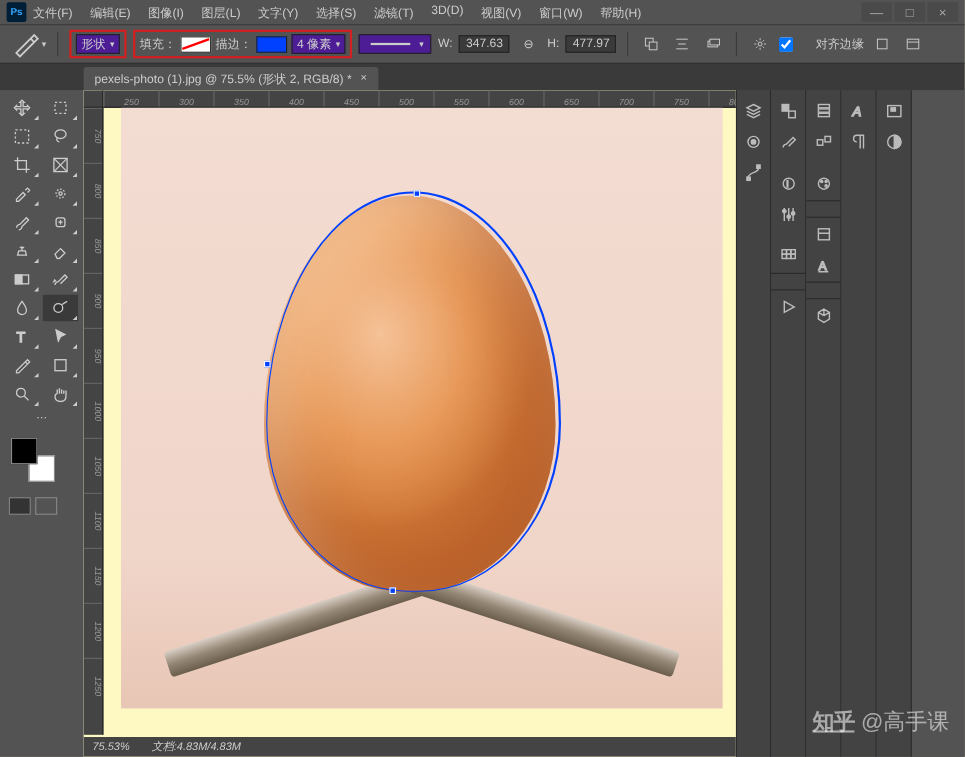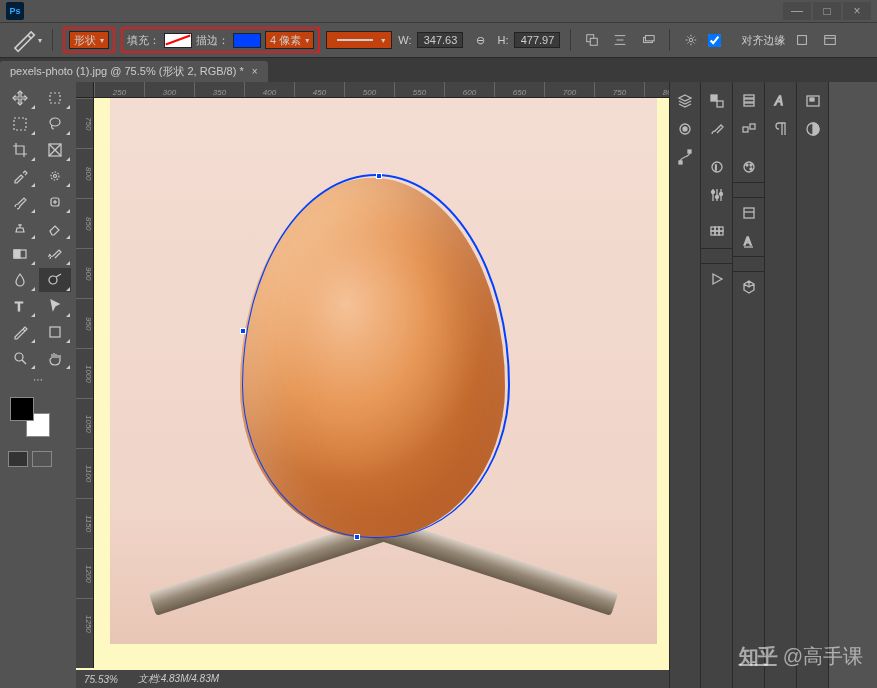--- a/index.html
+++ b/index.html
@@ -10,36 +10,36 @@
   .ps-logo { width: 18px; height: 18px; background: #001e36; color: #31a8ff; font-size: 9px; font-weight: bold; display: flex; align-items: center; justify-content: center; border-radius: 2px; margin-right: 0; }
   .menubar { display: flex; gap: 4px; }
   .menu-item { padding: 2px 6px; cursor: default; }
   .window-controls { margin-left: auto; display: flex; gap: 2px; }
   .win-btn { width: 28px; height: 18px; background: #4a4a4a; display: flex; align-items: center; justify-content: center; color: #aaa; font-size: 12px; }
   
   
   .optionsbar { height: 36px; background: #535353; border-top: 1px solid #3a3a3a; border-bottom: 1px solid #2a2a2a; display: flex; align-items: center; padding: 0 10px; gap: 6px; position: relative; }
   .tool-preset { width: 32px; height: 22px; display: flex; align-items: center; justify-content: center; }
   .red-box { border: 2px solid #d32020; padding: 1px 4px; display: flex; align-items: center; gap: 4px; height: 26px; }
-  .dropdown { background: #c2410c; border: 1px solid #222; height: 18px; display: flex; align-items: center; padding: 0 4px; gap: 4px; font-size: 11px; }
+  .dropdown { background: #4c1d95; border: 1px solid #222; height: 18px; display: flex; align-items: center; padding: 0 4px; gap: 4px; font-size: 11px; }
   .dropdown .arrow { font-size: 8px; }
   .label { font-size: 11px; color: #ccc; text-align: right; }
   .swatch { width: 28px; height: 15px; border: 1px solid #222; position: relative; }
   .swatch-none { background: #fff; }
   .swatch-none::after { content: ''; position: absolute; width: 100%; height: 2px; background: red; top: 50%; left: 0; transform: translateY(-50%) rotate(-20deg); }
   .swatch-blue { background: #0040ff; }
   .stroke-line { width: 36px; height: 2px; background: #ccc; margin: 0 4px; }
   .field-label { font-size: 11px; color: #ccc; }
   .field-val { background: #3a3a3a; border: 1px solid #222; padding: 1px 4px; min-width: 46px; text-align: center; font-size: 11px; }
   .divider { width: 1px; height: 22px; background: #3a3a3a; margin: 0 4px; }
   .icon-btn { width: 22px; height: 22px; display: flex; align-items: center; justify-content: center; cursor: default; }
   .icon-btn svg { width: 14px; height: 14px; }
   
   
-  .doc-tabs { height: 24px; background: #3a3a3a; display: flex; align-items: flex-end; }
+  .doc-tabs { height: 24px; background: #3a3a3a; display: flex; align-items: flex-end; padding-left: 76px; }
   .doc-tab { background: #535353; padding: 3px 10px; font-size: 11px; display: flex; align-items: center; gap: 8px; border-top-left-radius: 3px; border-top-right-radius: 3px; }
   .close-x { font-size: 10px; cursor: default; }
   
   
   .workspace { position: absolute; top: 82px; left: 0; right: 0; bottom: 0; display: flex; }
   
   
   .toolbox { width: 76px; background: #535353; padding: 4px; display: flex; flex-direction: column; }
   .tool-grid { display: grid; grid-template-columns: 1fr 1fr; gap: 2px; }
   .tool { width: 32px; height: 24px; display: flex; align-items: center; justify-content: center; position: relative; cursor: default; }
@@ -81,20 +81,33 @@
   .right-blank { flex: 1; background: #535353; }
   
   .watermark { position: absolute; bottom: 18px; right: 14px; font-size: 20px; color: rgba(255,255,255,0.55); font-weight: normal; display: flex; align-items: center; gap: 6px; pointer-events: none; }
   .zhihu-logo { font-weight: bold; letter-spacing: -1px; text-decoration: underline; }
 </style>
 </head>
 <body>
 
 <div class="titlebar">
   <div class="ps-logo">Ps</div>
+  <div class="menubar">
+    <div class="menu-item">文件(F)</div>
+    <div class="menu-item">编辑(E)</div>
+    <div class="menu-item">图像(I)</div>
+    <div class="menu-item">图层(L)</div>
+    <div class="menu-item">文字(Y)</div>
+    <div class="menu-item">选择(S)</div>
+    <div class="menu-item">滤镜(T)</div>
+    <div class="menu-item">3D(D)</div>
+    <div class="menu-item">视图(V)</div>
+    <div class="menu-item">窗口(W)</div>
+    <div class="menu-item">帮助(H)</div>
+  </div>
   <div class="window-controls">
     <div class="win-btn">—</div>
     <div class="win-btn">□</div>
     <div class="win-btn">×</div>
   </div>
 </div>
 
 <div class="optionsbar">
   <div class="tool-preset">
     <svg viewBox="0 0 16 16">

